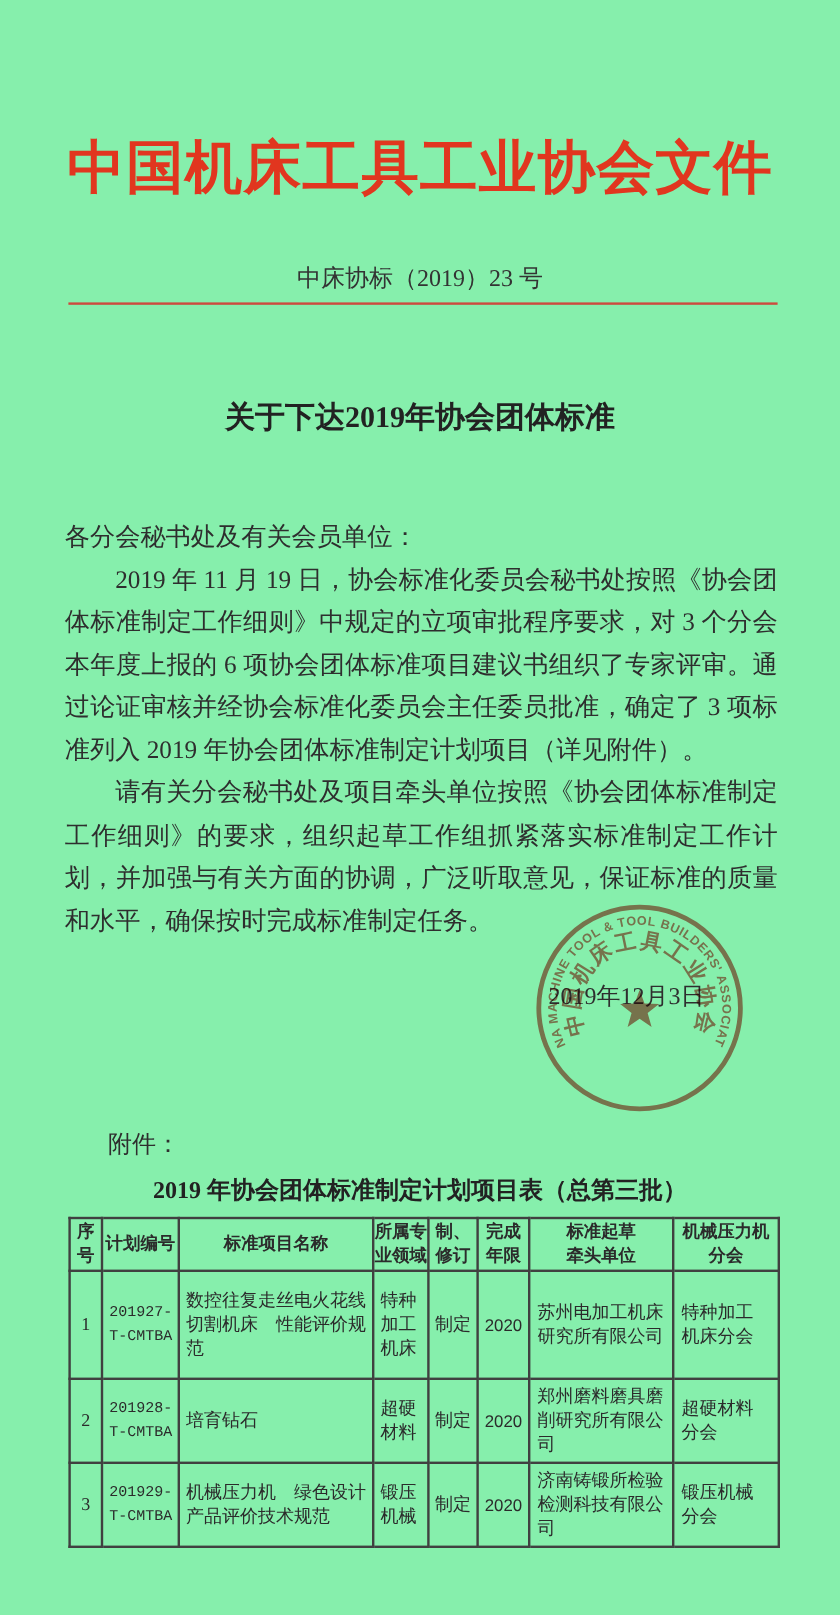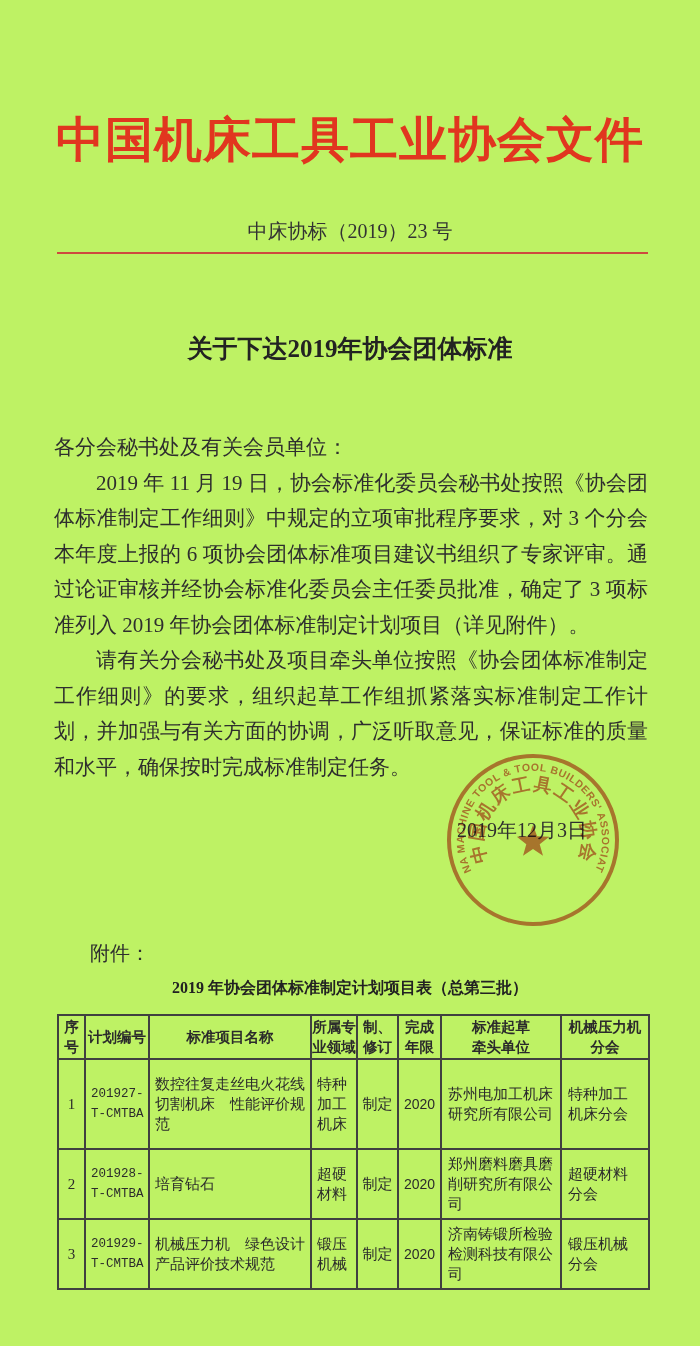--- a/index.html
+++ b/index.html
@@ -1,21 +1,21 @@
 <!DOCTYPE html>
 <html><head>
 <meta charset="utf-8">
 <style>
   * { margin: 0; padding: 0; box-sizing: border-box; }
   html, body { background: #ffffff; }
   .page {
     position: relative;
     width: 700px;
     height: 1346px;
-    background: #bef264;
+    background: #86efac;
     font-family: "Liberation Serif", serif;
     color: #2e2e2e;
     overflow: hidden;
   }
   .masthead {
     position: absolute;
     top: 108px; left: 0; width: 100%;
     text-align: center;
     font-size: 48px;
     font-weight: bold;
@@ -75,21 +75,21 @@
   .seal .seal-cn-text { font-family: "Liberation Serif", serif; font-size: 18px; font-weight: bold; letter-spacing: 2px; fill: #D85548; }
   .attach-label {
     position: absolute;
     top: 940px; left: 90px;
     font-size: 20px;
   }
   .tbl-title {
     position: absolute;
     top: 978px; left: 0; width: 100%;
     text-align: center;
-    font-size: 16px;
+    font-size: 20px;
     font-weight: bold;
     color: #222222;
   }
   table.plan-table {
     position: absolute;
     top: 1014px; left: 57px;
     width: 591px;
     border-collapse: collapse;
     table-layout: fixed;
     font-size: 15px;

